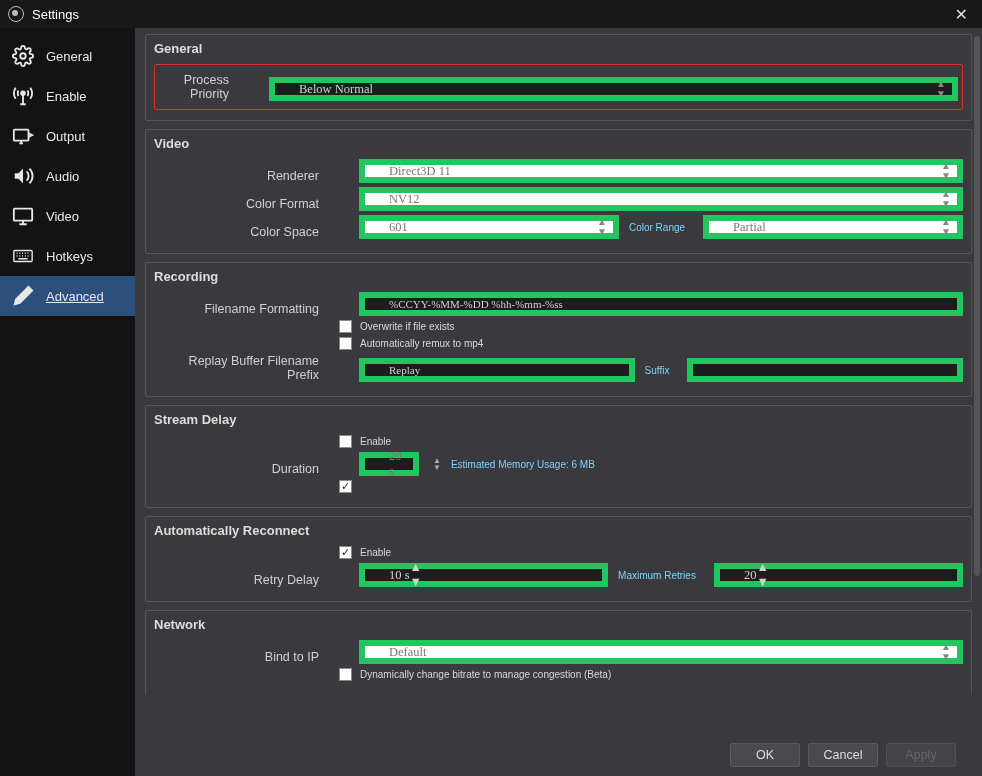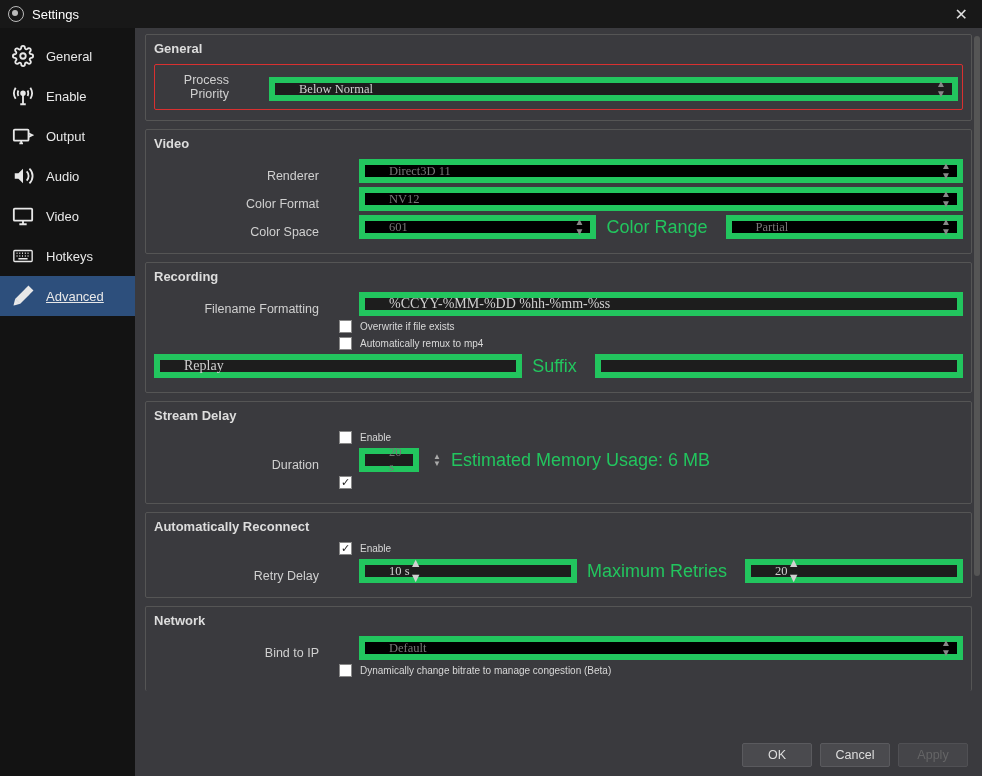--- a/index.html
+++ b/index.html
@@ -105,28 +105,28 @@
   color:#d0d0d0; 
   height:24px; 
   padding: 0 24px;
   font-size:12.5px;
   font-family: Liberation Serif, serif;
   position:relative;
   display:flex;
   align-items:center;
 }
 .select-ctrl { flex:1; }
-.select-ctrl.disabled { color:#777; background:#000000; }
+.select-ctrl.disabled { color:#777; background:#ffffff; }
 .select-ctrl .caret { 
   position:absolute; right:6px; top:50%; transform:translateY(-50%);
   font-size:10px; color:#888; line-height:1;
   display:flex; flex-direction:column;
 }
 .text-ctrl { flex:1; }
-.text-ctrl input { background:transparent; border:none; color:#d0d0d0; width:100%; outline:none; font-size:14px; font-family:inherit; }
+.text-ctrl input { background:transparent; border:none; color:#d0d0d0; width:100%; outline:none; font-size:11px; font-family:inherit; }
 .spinner-ctrl { 
   display:flex; align-items:center;
 }
 .spinner-ctrl.small { width:58px; flex:none; }
 .spinner-arrows { 
   display:flex; flex-direction:column; 
   font-size:8px; line-height:7px; 
   color:#aaa; margin-left:4px;
 }
 .checkbox-row { 
@@ -138,24 +138,24 @@
   width:13px; height:13px; 
   border:1px solid #888; 
   background:#fff; 
   display:inline-flex; 
   align-items:center; justify-content:center;
   cursor:pointer;
 }
 .checkbox.checked::after { 
   content:'✓'; font-size:11px; color:#222; line-height:1; 
 }
-.inline-label { color:#22c55e; font-size:18px; padding-right:8px; }
+.inline-label { color:#7dd3fc; font-size:10px; padding-right:8px; }
 .footer { 
   position:absolute; 
-  bottom:0; right:0; left:0;
+  bottom:0; right:12px; left:0;
   height:42px;
   display:flex; 
   justify-content:flex-end; 
   align-items:center;
   gap:8px;
   padding: 0 14px;
   background:#3a3a3e;
 }
 .btn { 
   min-width:70px; height:24px; 
@@ -307,20 +307,21 @@
       </div>
       <div class="checkbox-row">
         <span class="checkbox"></span>
         <span>Overwrite if file exists</span>
       </div>
       <div class="checkbox-row">
         <span class="checkbox"></span>
         <span>Automatically remux to mp4</span>
       </div>
       <div class="row">
+        <div class="label-right">Replay Buffer Filename Prefix</div>
         <div class="ctrl-area">
           <div class="text-ctrl" style="flex:1">
             <input value="Replay" style="">
           </div>
           <span class="inline-label">Suffix</span>
           <div class="text-ctrl" style="flex:1">
             <input value="" style="">
           </div>
         </div>
       </div>

